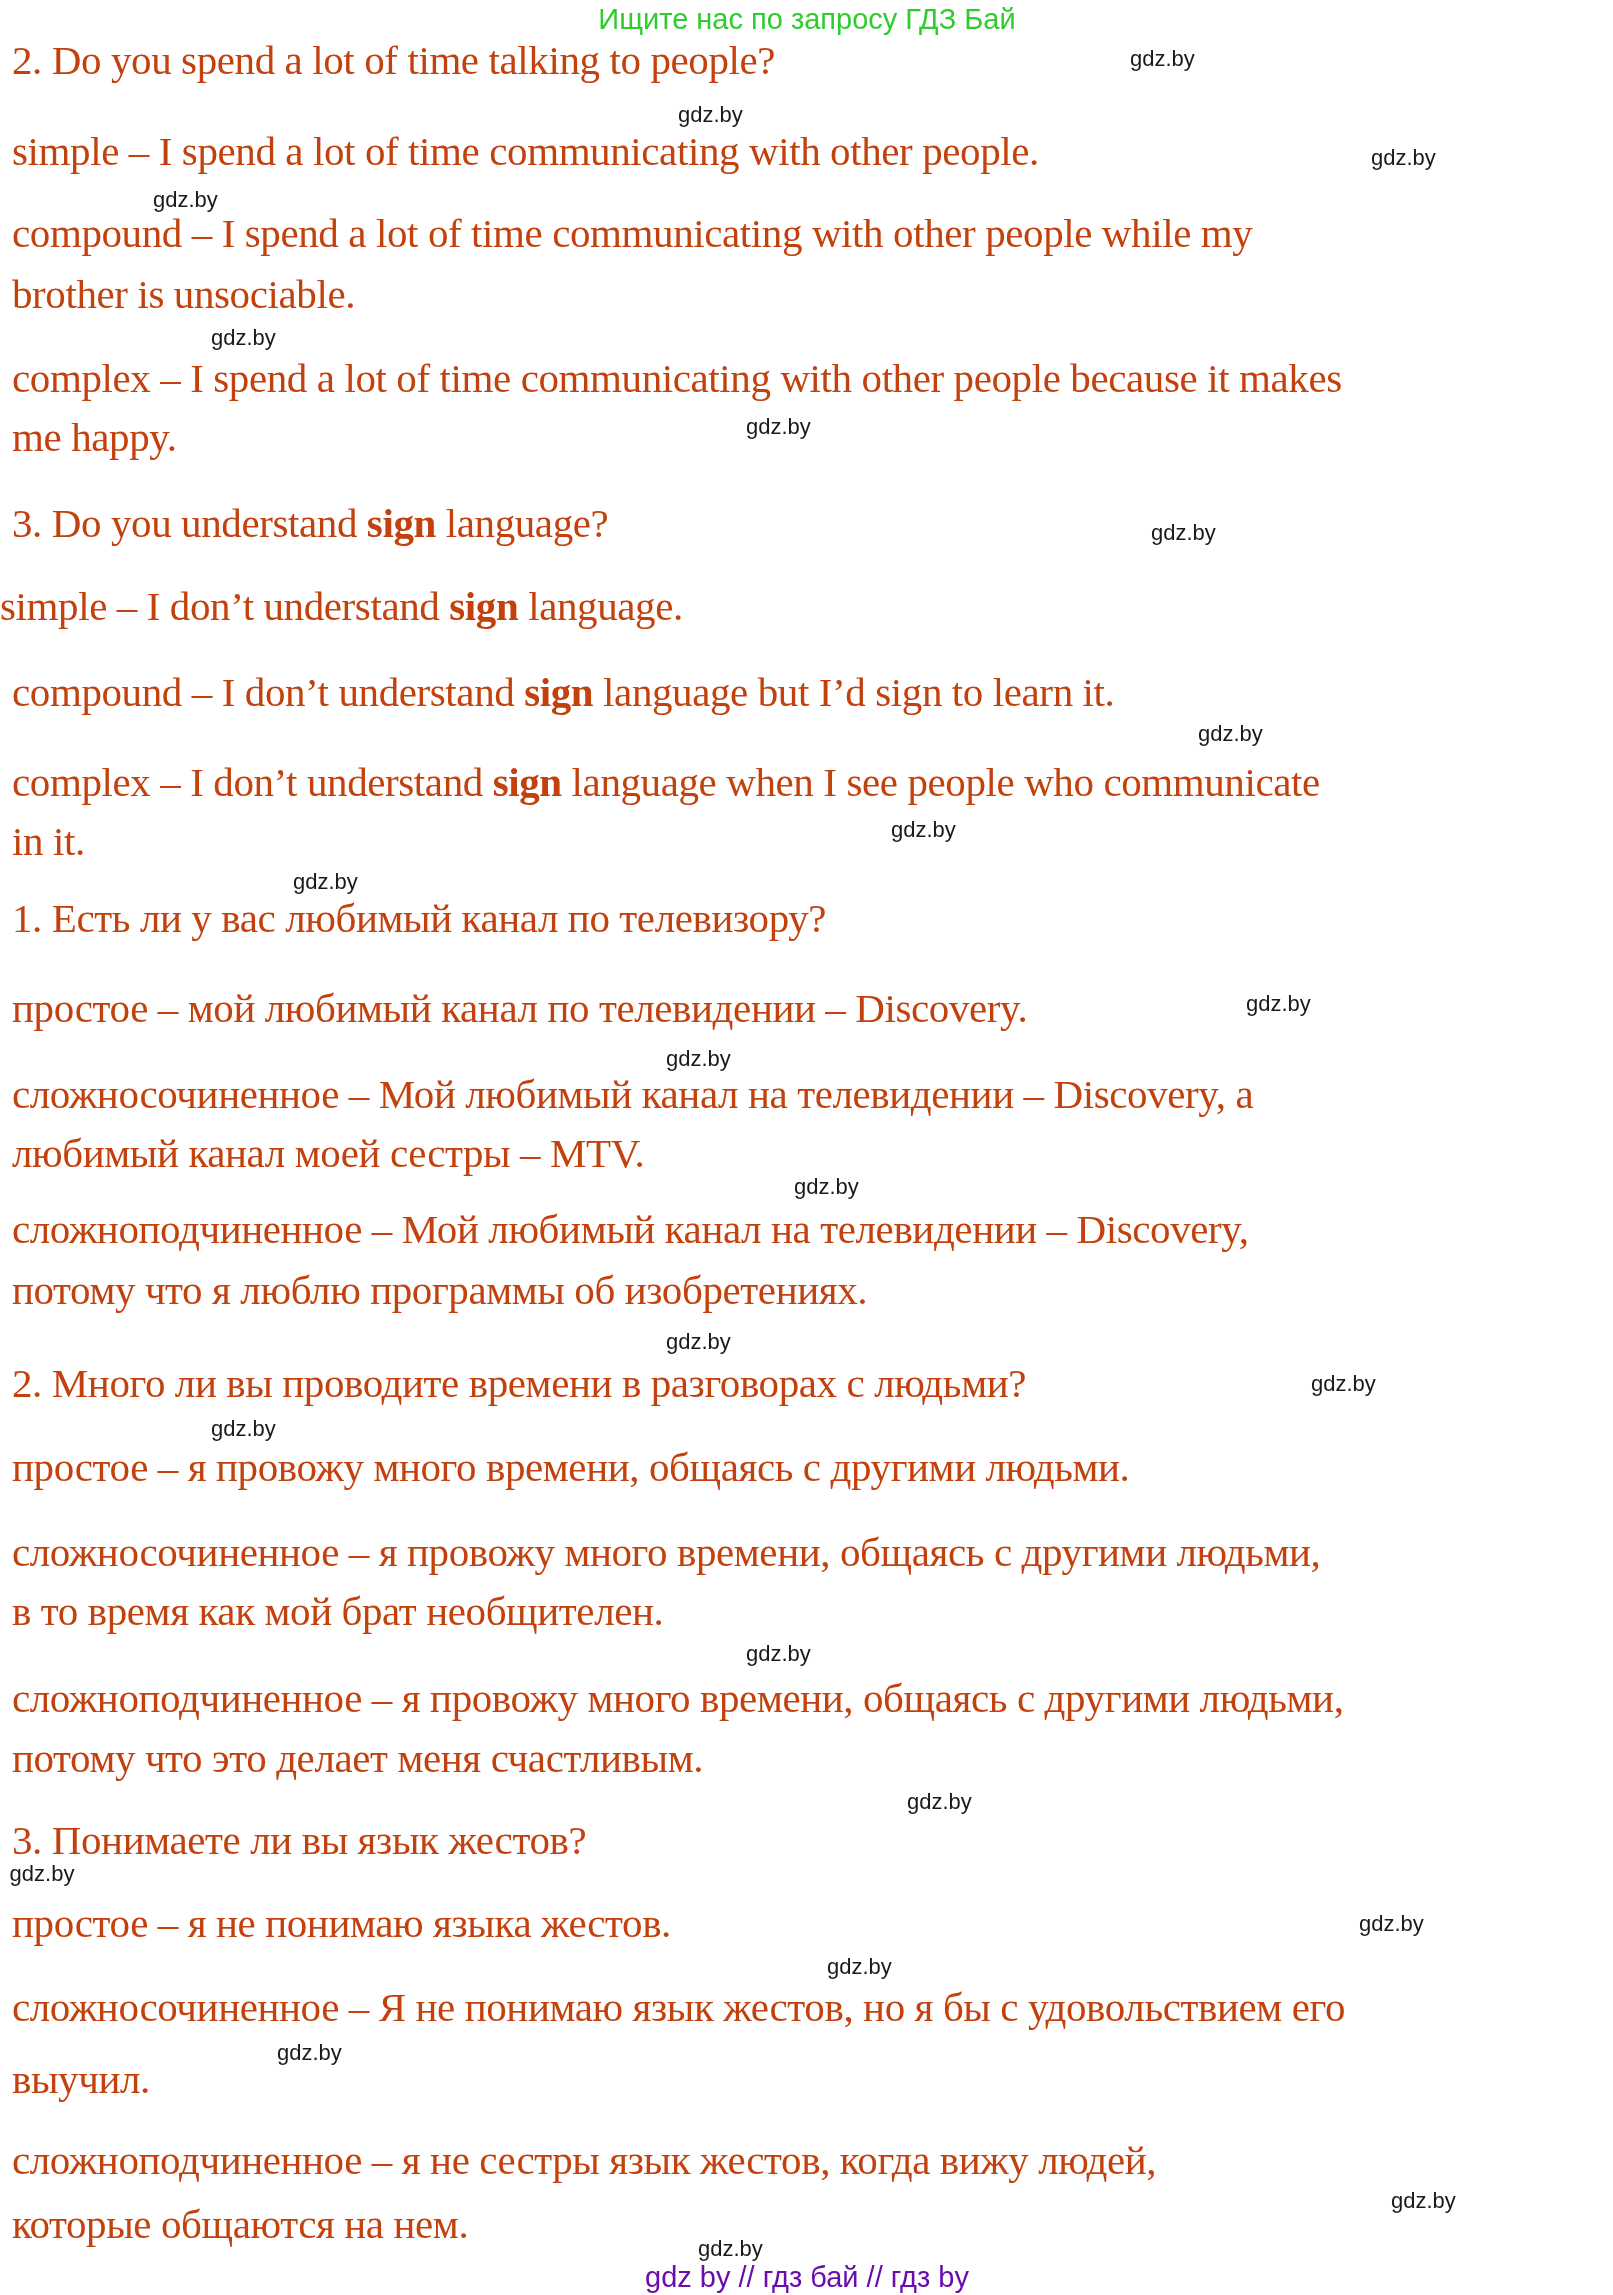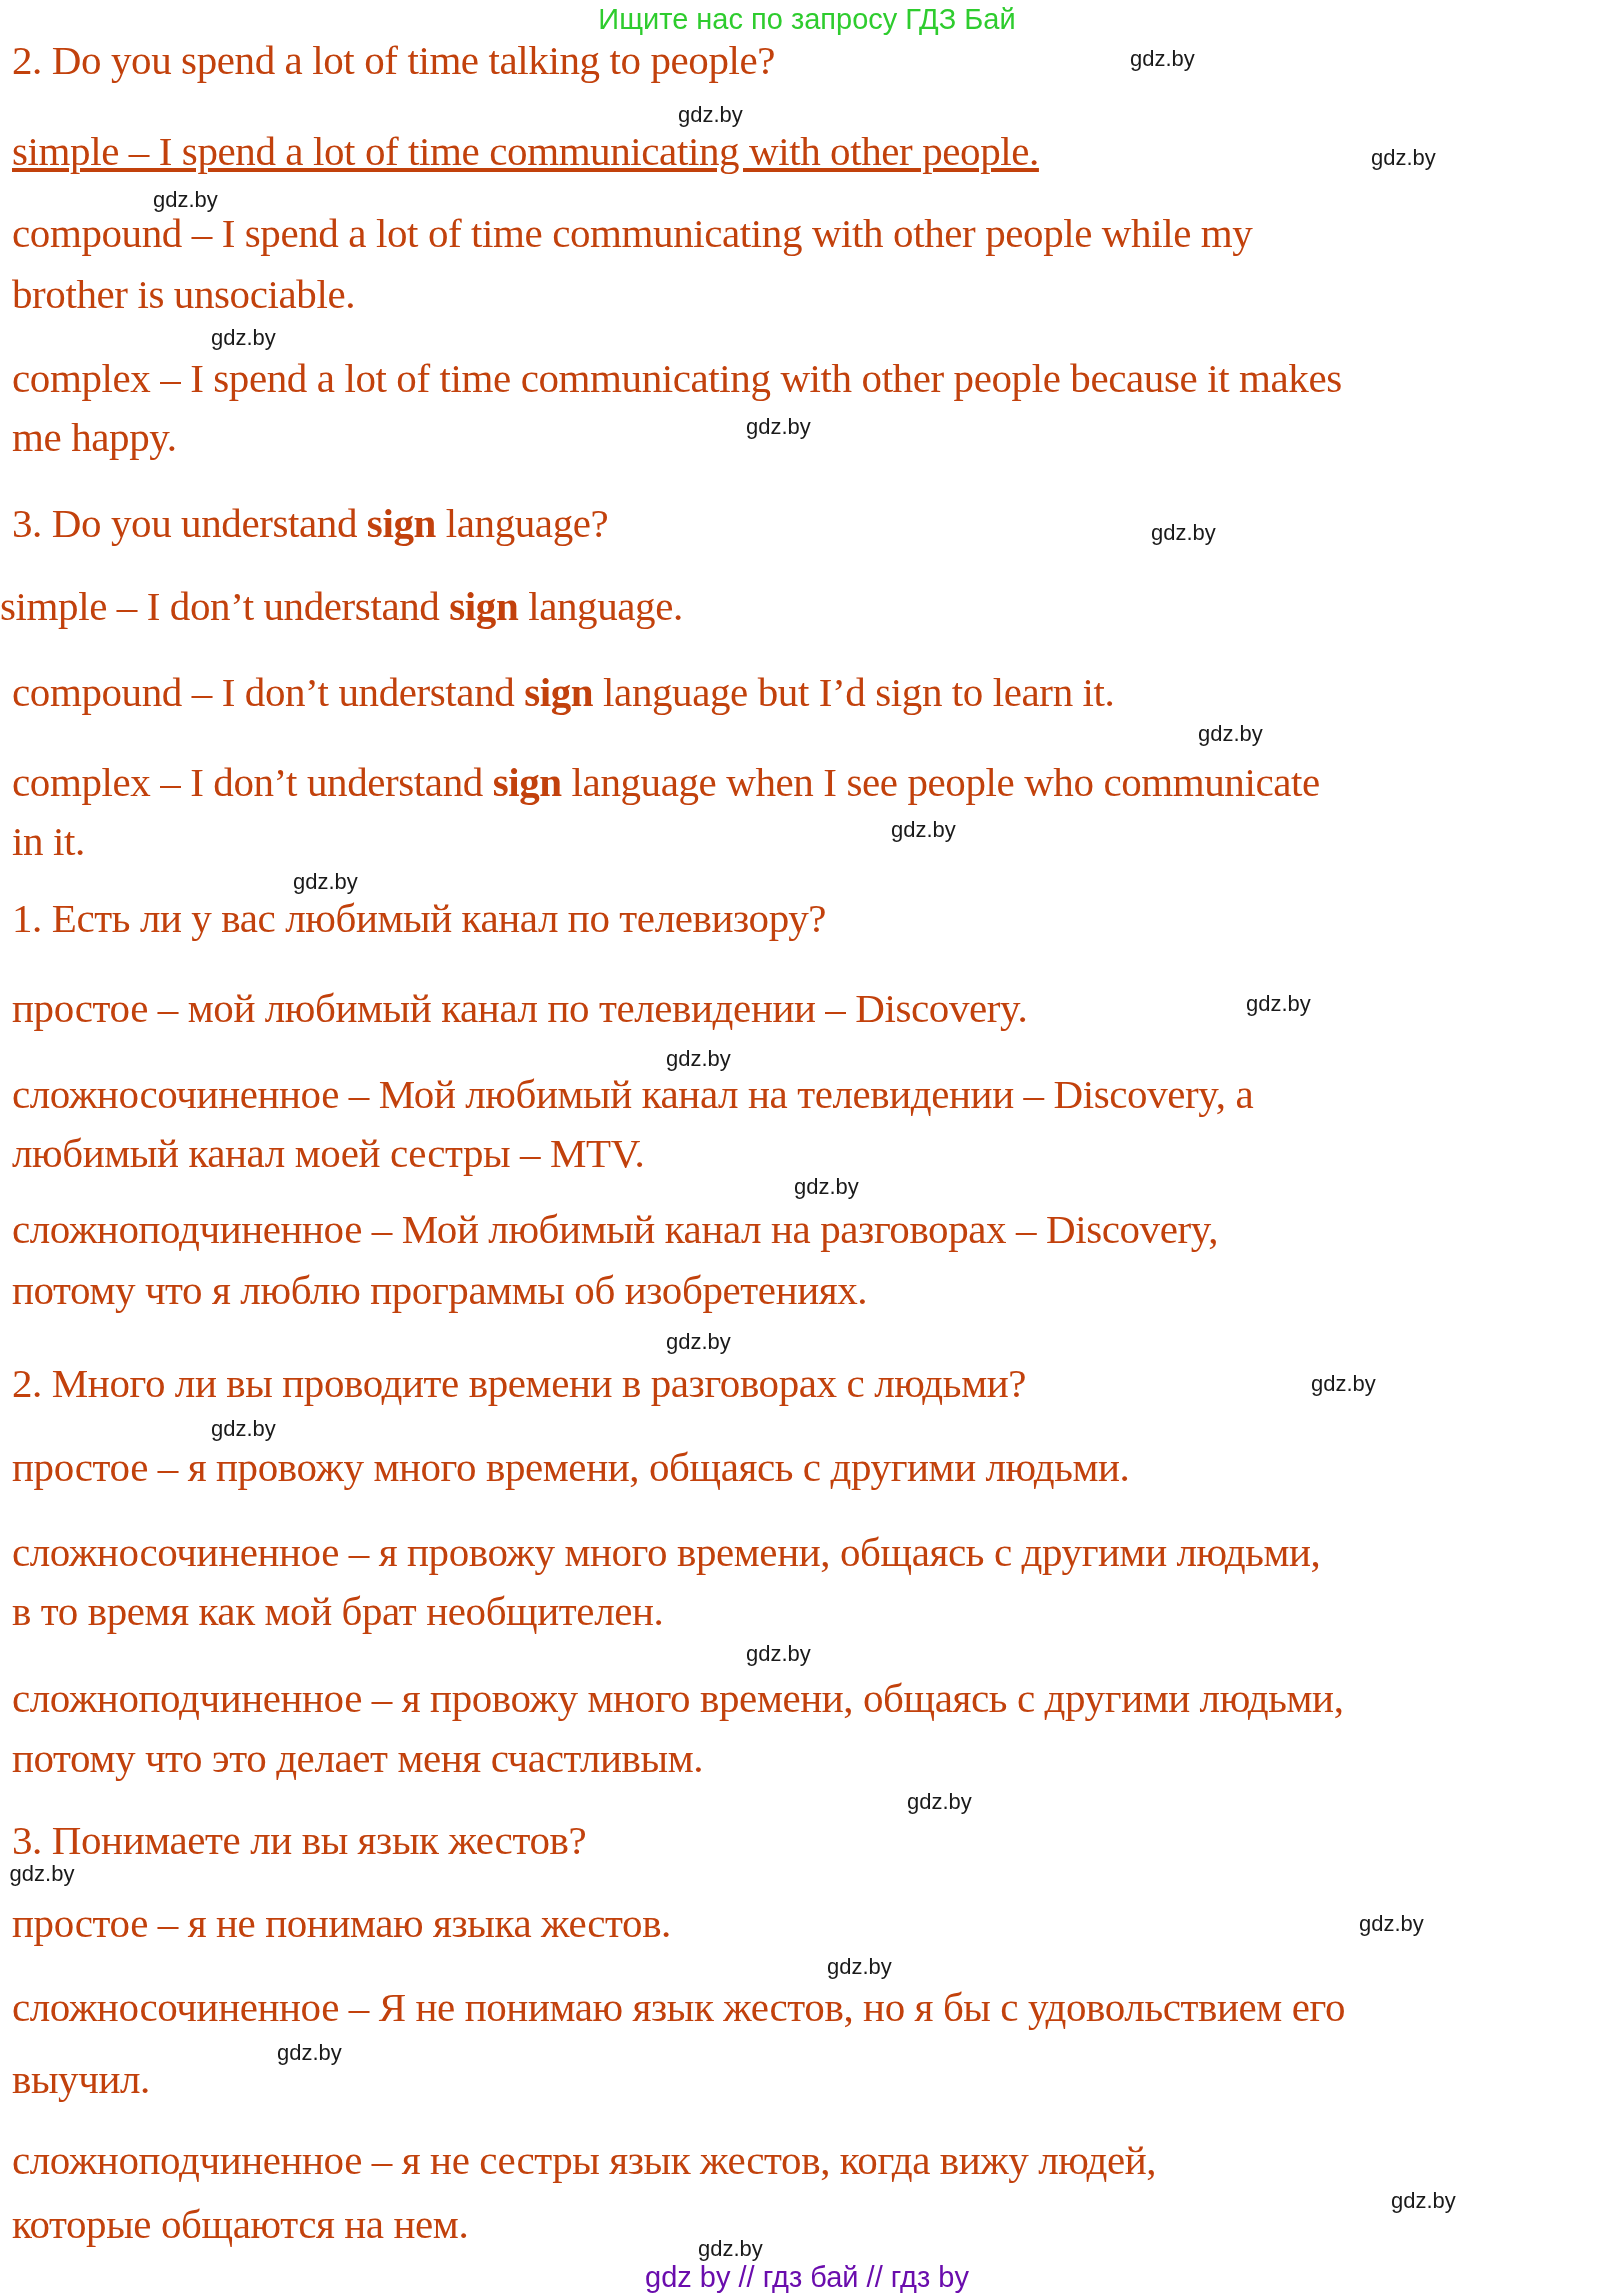--- a/index.html
+++ b/index.html
@@ -58,21 +58,21 @@
 </head>
 <body>
 
 <div class="page">
   <div class="page-header" style="color: rgb(46, 204, 46);">Ищите нас по запросу ГДЗ Бай</div>
 
   <div id="doc-lines">
       <div class="line body-line" style="top: 39px; left: 12px;"><span>2. Do you spend a lot of time talking to people?</span></div>
       <div class="line watermark-line" style="top: 47px; left: 1130px; color: rgb(26, 26, 26);">gdz.by</div>
       <div class="line watermark-line" style="top: 103px; left: 678px; color: rgb(26, 26, 26);">gdz.by</div>
-      <div class="line body-line" style="top: 130px; left: 12px; text-decoration: underline;"><span>simple – I spend a lot of time communicating with other people.</span></div>
+      <div class="line body-line" style="top: 130px; left: 12px;"><span>simple – I spend a lot of time communicating with other people.</span></div>
       <div class="line watermark-line" style="top: 146px; left: 1371px; color: rgb(26, 26, 26);">gdz.by</div>
       <div class="line watermark-line" style="top: 188px; left: 153px; color: rgb(26, 26, 26);">gdz.by</div>
       <div class="line body-line" style="top: 212px; left: 12px;"><span>compound – I spend a lot of time communicating with other people while my</span></div>
       <div class="line body-line" style="top: 273px; left: 12px;"><span>brother is unsociable.</span></div>
       <div class="line watermark-line" style="top: 326px; left: 211px; color: rgb(26, 26, 26);">gdz.by</div>
       <div class="line body-line" style="top: 357px; left: 12px;"><span>complex – I spend a lot of time communicating with other people because it makes</span></div>
       <div class="line body-line" style="top: 416px; left: 12px;"><span>me happy.</span></div>
       <div class="line watermark-line" style="top: 415px; left: 746px; color: rgb(26, 26, 26);">gdz.by</div>
       <div class="line body-line" style="top: 502px; left: 12px;"><span>3. Do you understand </span><span class="bold">sign</span><span> language?</span></div>
       <div class="line watermark-line" style="top: 521px; left: 1151px; color: rgb(26, 26, 26);">gdz.by</div>
@@ -83,21 +83,21 @@
       <div class="line body-line" style="top: 820px; left: 12px;"><span>in it.</span></div>
       <div class="line watermark-line" style="top: 818px; left: 891px; color: rgb(26, 26, 26);">gdz.by</div>
       <div class="line watermark-line" style="top: 870px; left: 293px; color: rgb(26, 26, 26);">gdz.by</div>
       <div class="line body-line" style="top: 897px; left: 12px;"><span>1. Есть ли у вас любимый канал по телевизору?</span></div>
       <div class="line body-line" style="top: 987px; left: 12px;"><span>простое – мой любимый канал по телевидении – Discovery.</span></div>
       <div class="line watermark-line" style="top: 992px; left: 1246px; color: rgb(26, 26, 26);">gdz.by</div>
       <div class="line watermark-line" style="top: 1047px; left: 666px; color: rgb(26, 26, 26);">gdz.by</div>
       <div class="line body-line" style="top: 1073px; left: 12px;"><span>сложносочиненное – Мой любимый канал на телевидении – Discovery, а</span></div>
       <div class="line body-line" style="top: 1132px; left: 12px; text-align: right;"><span>любимый канал моей сестры – MTV.</span></div>
       <div class="line watermark-line" style="top: 1175px; left: 794px; color: rgb(26, 26, 26);">gdz.by</div>
-      <div class="line body-line" style="top: 1208px; left: 12px;"><span>сложноподчиненное – Мой любимый канал на разговорах – Discovery,</span></div>
+      <div class="line body-line" style="top: 1208px; left: 12px;"><span>сложноподчиненное – Мой любимый канал на телевидении – Discovery,</span></div>
       <div class="line body-line" style="top: 1269px; left: 12px;"><span>потому что я люблю программы об изобретениях.</span></div>
       <div class="line watermark-line" style="top: 1330px; left: 666px; color: rgb(26, 26, 26);">gdz.by</div>
       <div class="line body-line" style="top: 1362px; left: 12px;"><span>2. Много ли вы проводите времени в разговорах с людьми?</span></div>
       <div class="line watermark-line" style="top: 1372px; left: 1311px; color: rgb(26, 26, 26);">gdz.by</div>
       <div class="line watermark-line" style="top: 1417px; left: 211px; color: rgb(26, 26, 26);">gdz.by</div>
       <div class="line body-line" style="top: 1446px; left: 12px;"><span>простое – я провожу много времени, общаясь с другими людьми.</span></div>
       <div class="line body-line" style="top: 1531px; left: 12px;"><span>сложносочиненное – я провожу много времени, общаясь с другими людьми,</span></div>
       <div class="line body-line" style="top: 1590px; left: 12px;"><span>в то время как мой брат необщителен.</span></div>
       <div class="line watermark-line" style="top: 1642px; left: 746px; color: rgb(26, 26, 26);">gdz.by</div>
       <div class="line body-line" style="top: 1677px; left: 12px;"><span>сложноподчиненное – я провожу много времени, общаясь с другими людьми,</span></div>

